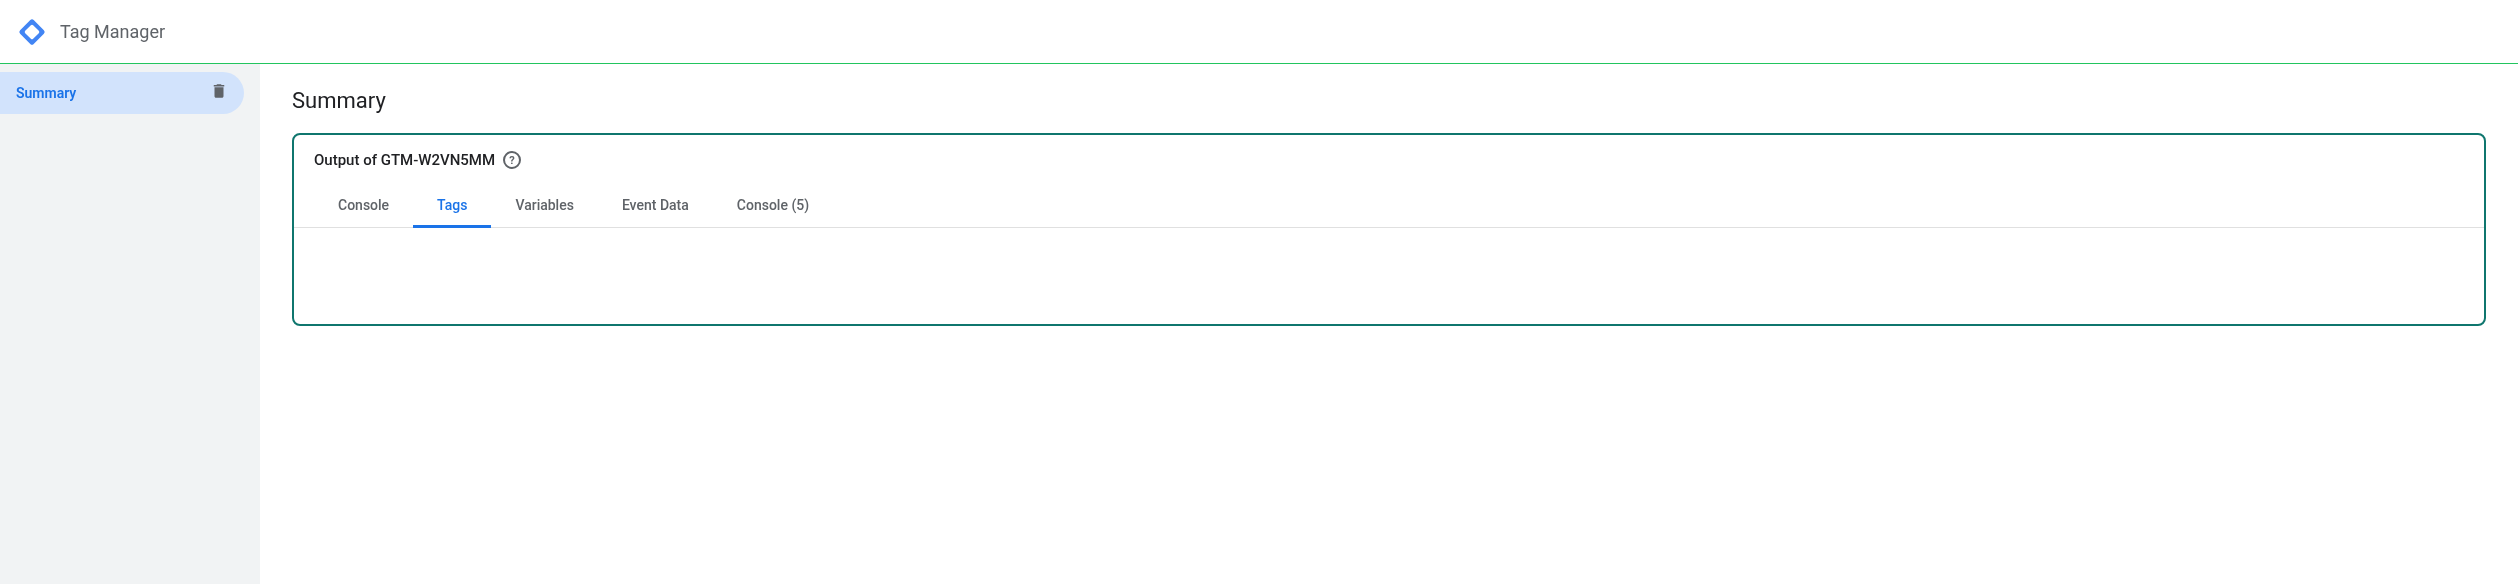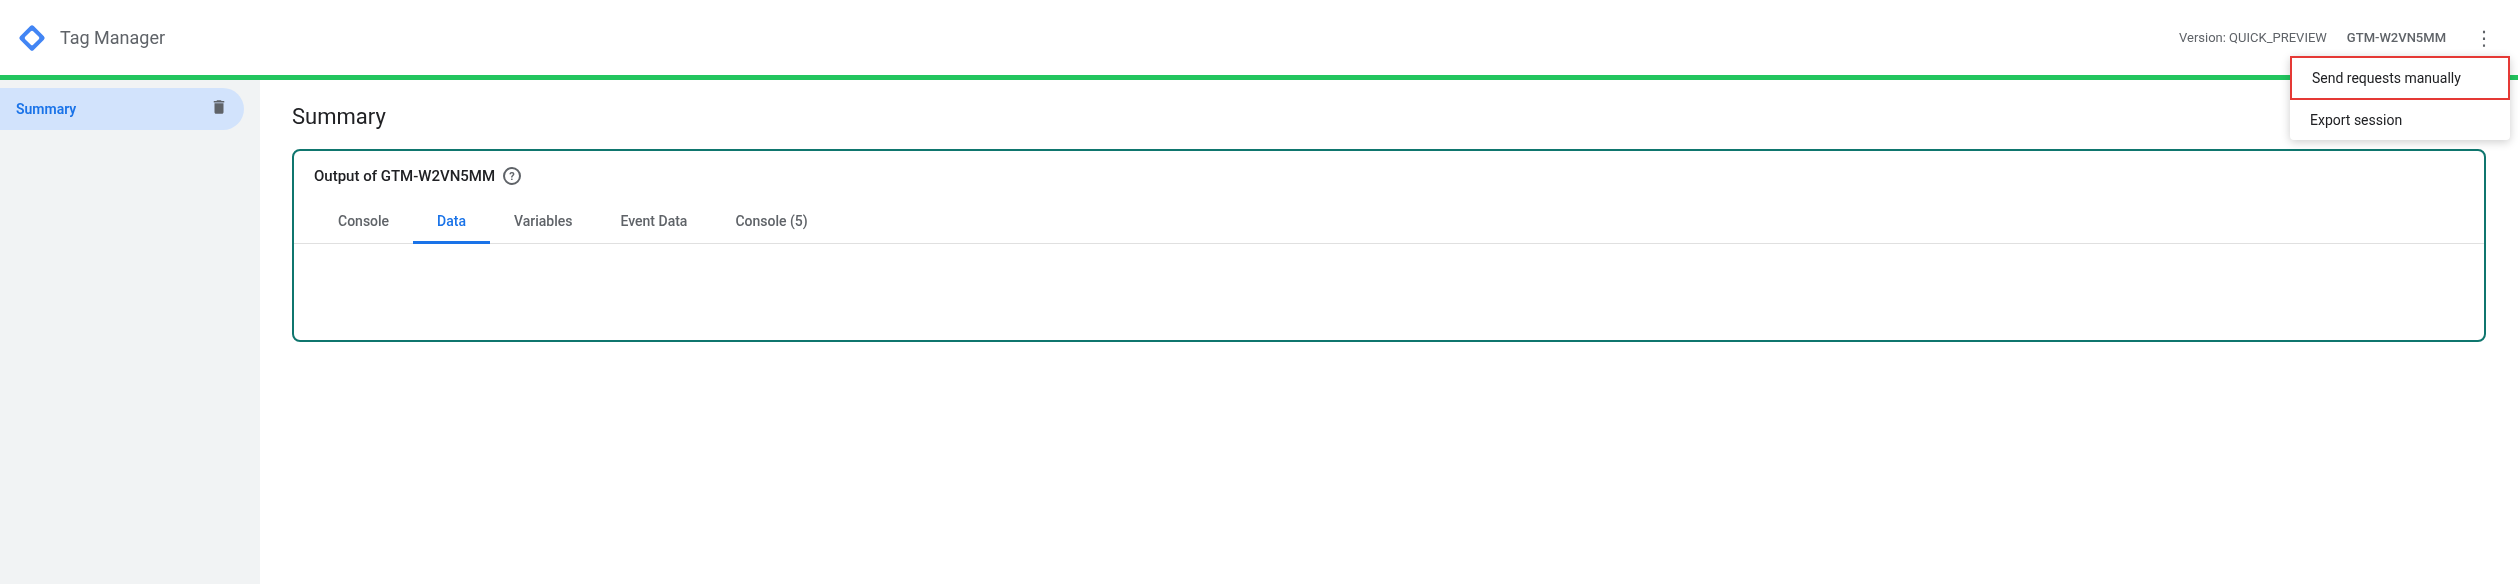--- a/index.html
+++ b/index.html
@@ -5,22 +5,22 @@
     * { margin: 0; padding: 0; box-sizing: border-box; }
     body { font-family: 'Google Sans', Roboto, Arial, sans-serif; background: #f1f3f4; font-size: 14px; color: #202124; }
 
     
     .header {
       display: flex;
       align-items: center;
       justify-content: space-between;
       background: #fff;
       padding: 0 16px;
-      height: 80px;
-      border-bottom: 5px solid #22c55e;
+      height: 64px;
+      border-bottom: 1px solid #22c55e;
       position: relative;
       z-index: 10;
     }
     .header-left {
       display: flex;
       align-items: center;
       gap: 12px;
     }
     .logo-diamond {
       width: 32px;
@@ -206,32 +206,20 @@
 <body>
 
 <div class="header">
   <div class="header-left">
 
     <svg class="logo-diamond" viewBox="0 0 40 40" xmlns="http://www.w3.org/2000/svg">
       <rect x="8" y="8" width="24" height="24" rx="3" fill="#4285F4" transform="rotate(45 20 20)"></rect>
       <rect x="13" y="13" width="14" height="14" rx="2" fill="white" transform="rotate(45 20 20)"></rect>
     </svg>
     <span class="app-title">Tag Manager</span>
-  </div>
-  <div class="header-right">
-    <span class="version-label">Version: QUICK_PREVIEW</span>
-    <span class="container-id">GTM-W2VN5MM</span>
-    <button class="more-icon-btn">
-      <span>⋮</span>
-    </button>
-
-    <div class="dropdown-menu">
-      <div class="dropdown-item highlighted">Send requests manually</div>
-      <div class="dropdown-item">Export session</div>
-    </div>
   </div>
 </div>
 
 <div class="main-layout">
 
   <div class="sidebar">
     <div class="sidebar-item active">
       <span class="sidebar-item-label">Summary</span>
       <span class="trash-icon">
         <svg width="18" height="18" viewBox="0 0 24 24" fill="none" xmlns="http://www.w3.org/2000/svg">
@@ -243,21 +231,21 @@
 
   <div class="content">
     <h1 class="page-title">Summary</h1>
     <div class="card">
       <div class="card-header">
         <span>Output of GTM-W2VN5MM</span>
         <span class="help-icon">?</span>
       </div>
       <div class="tabs">
         <div class="tab">Console</div>
-        <div class="tab active">Data</div>
+        <div class="tab active">Tags</div>
         <div class="tab">Variables</div>
         <div class="tab">Event Data</div>
         <div class="tab">Console (5)</div>
       </div>
       <div class="empty-state">
       </div>
     </div>
   </div>
 </div>
 

